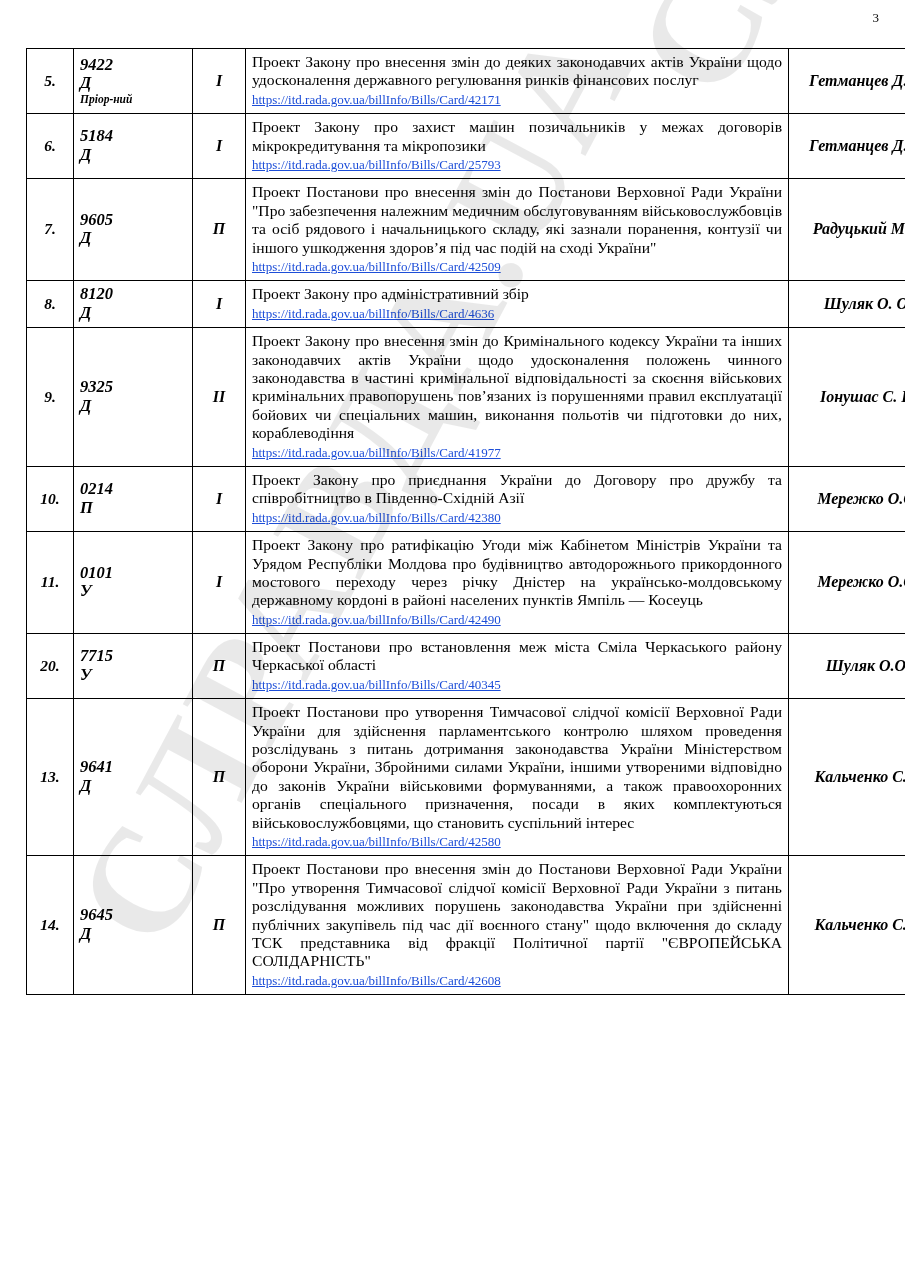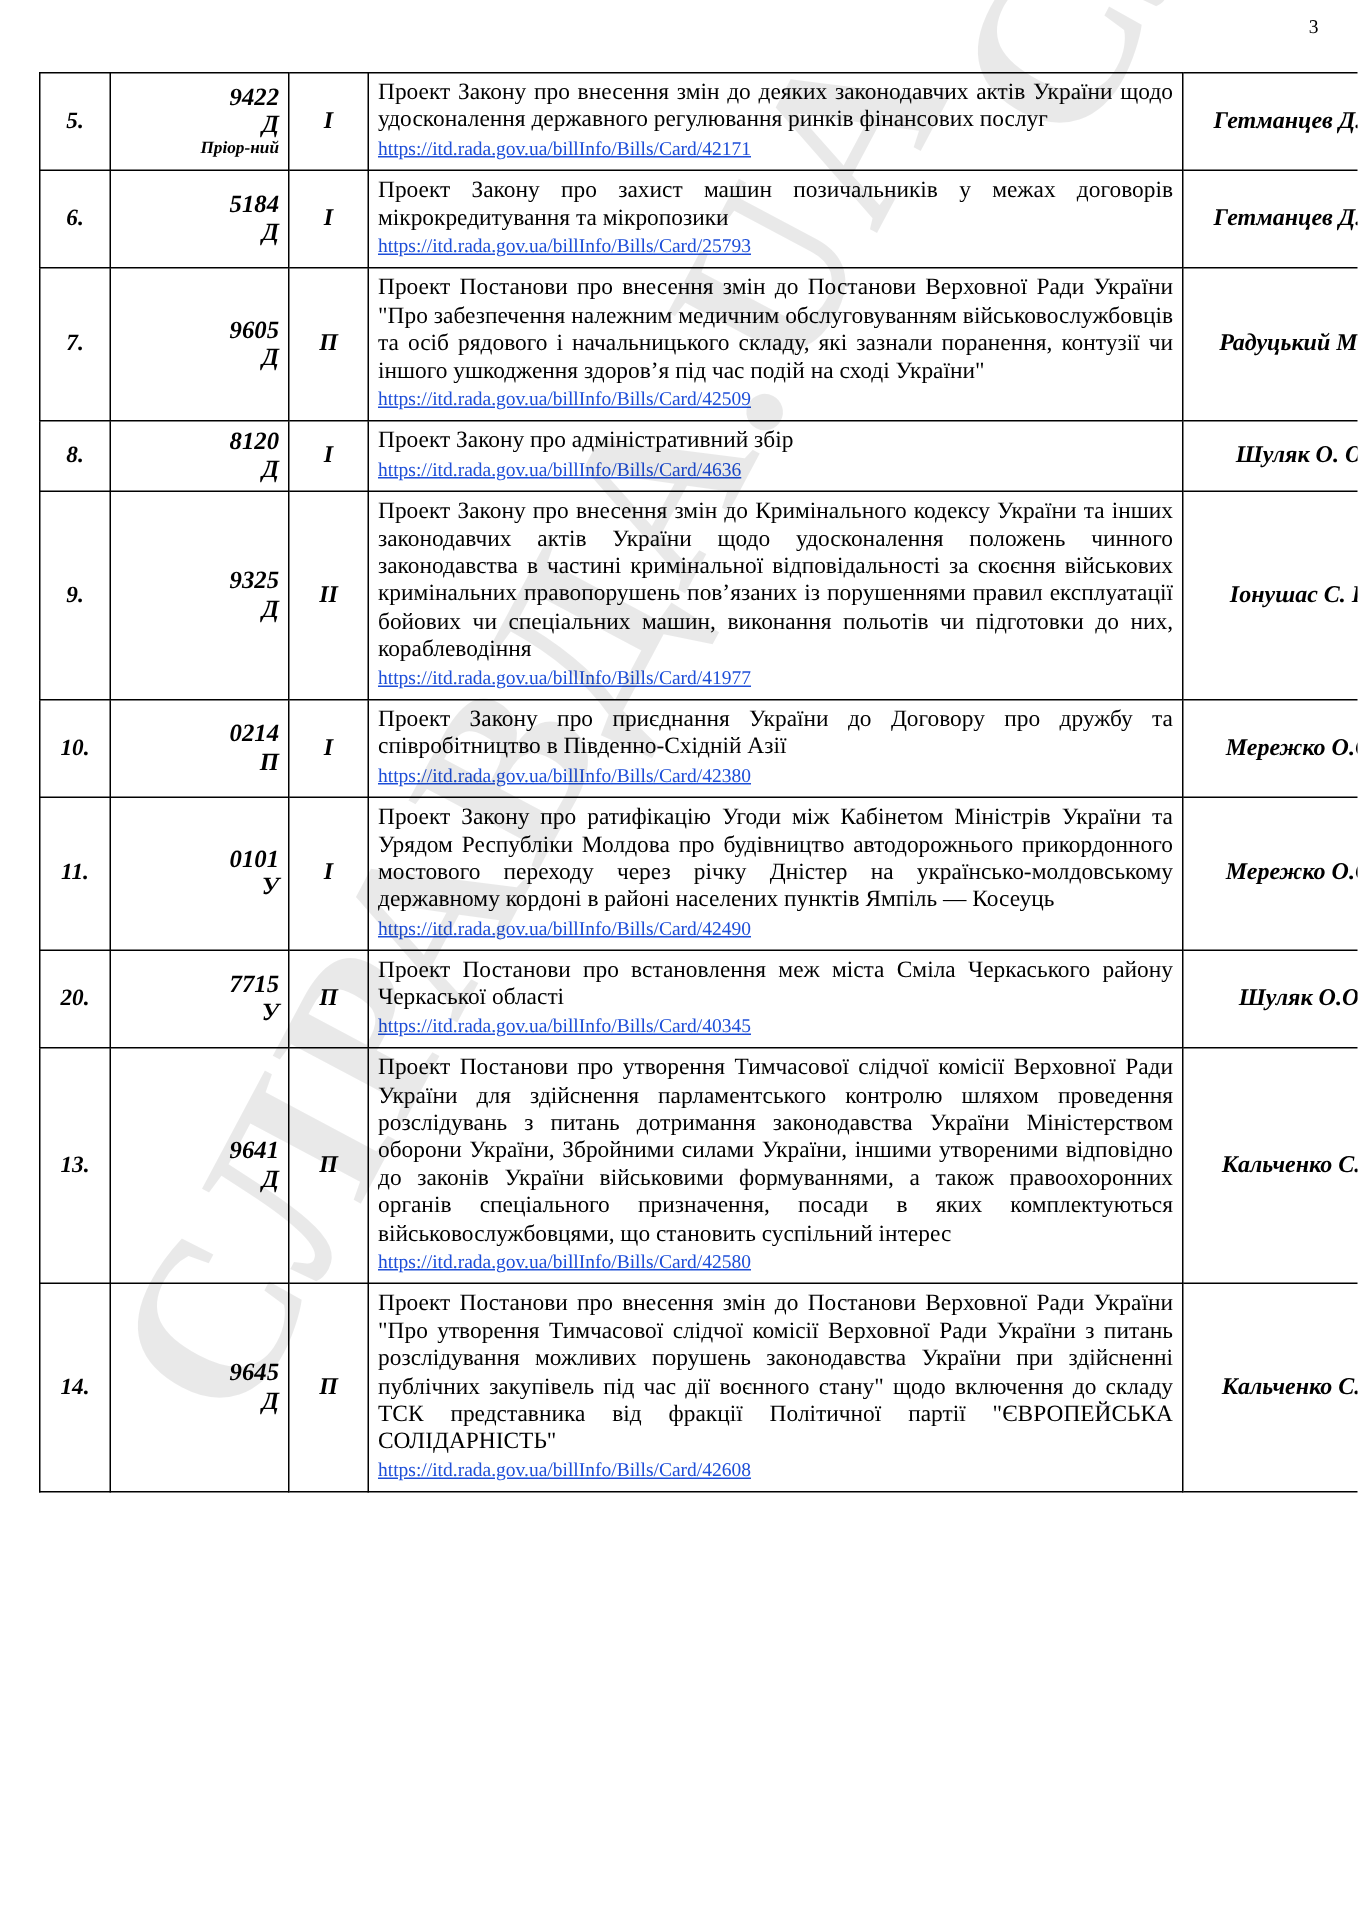--- a/index.html
+++ b/index.html
@@ -70,21 +70,21 @@
     border-collapse: collapse;
     width: 856px;
     table-layout: fixed;
   }
   table.bills td {
     border: 1.4px solid #000;
     vertical-align: middle;
     padding: 4px 6px 5px 6px;
   }
   .col-num   { width: 34px;  text-align: center; }
-  .col-reg   { width: 106px; text-align: right; }
+  .col-reg   { width: 106px; text-align: left; }
   .col-read  { width: 40px;  text-align: center; }
   .col-title { width: 530px; text-align: left; vertical-align: top; }
   .col-auth  { width: 146px; text-align: center; }
 
   .num {
     font-style: italic;
     font-weight: bold;
     font-size: 15.5px;
   }
   .reg {

